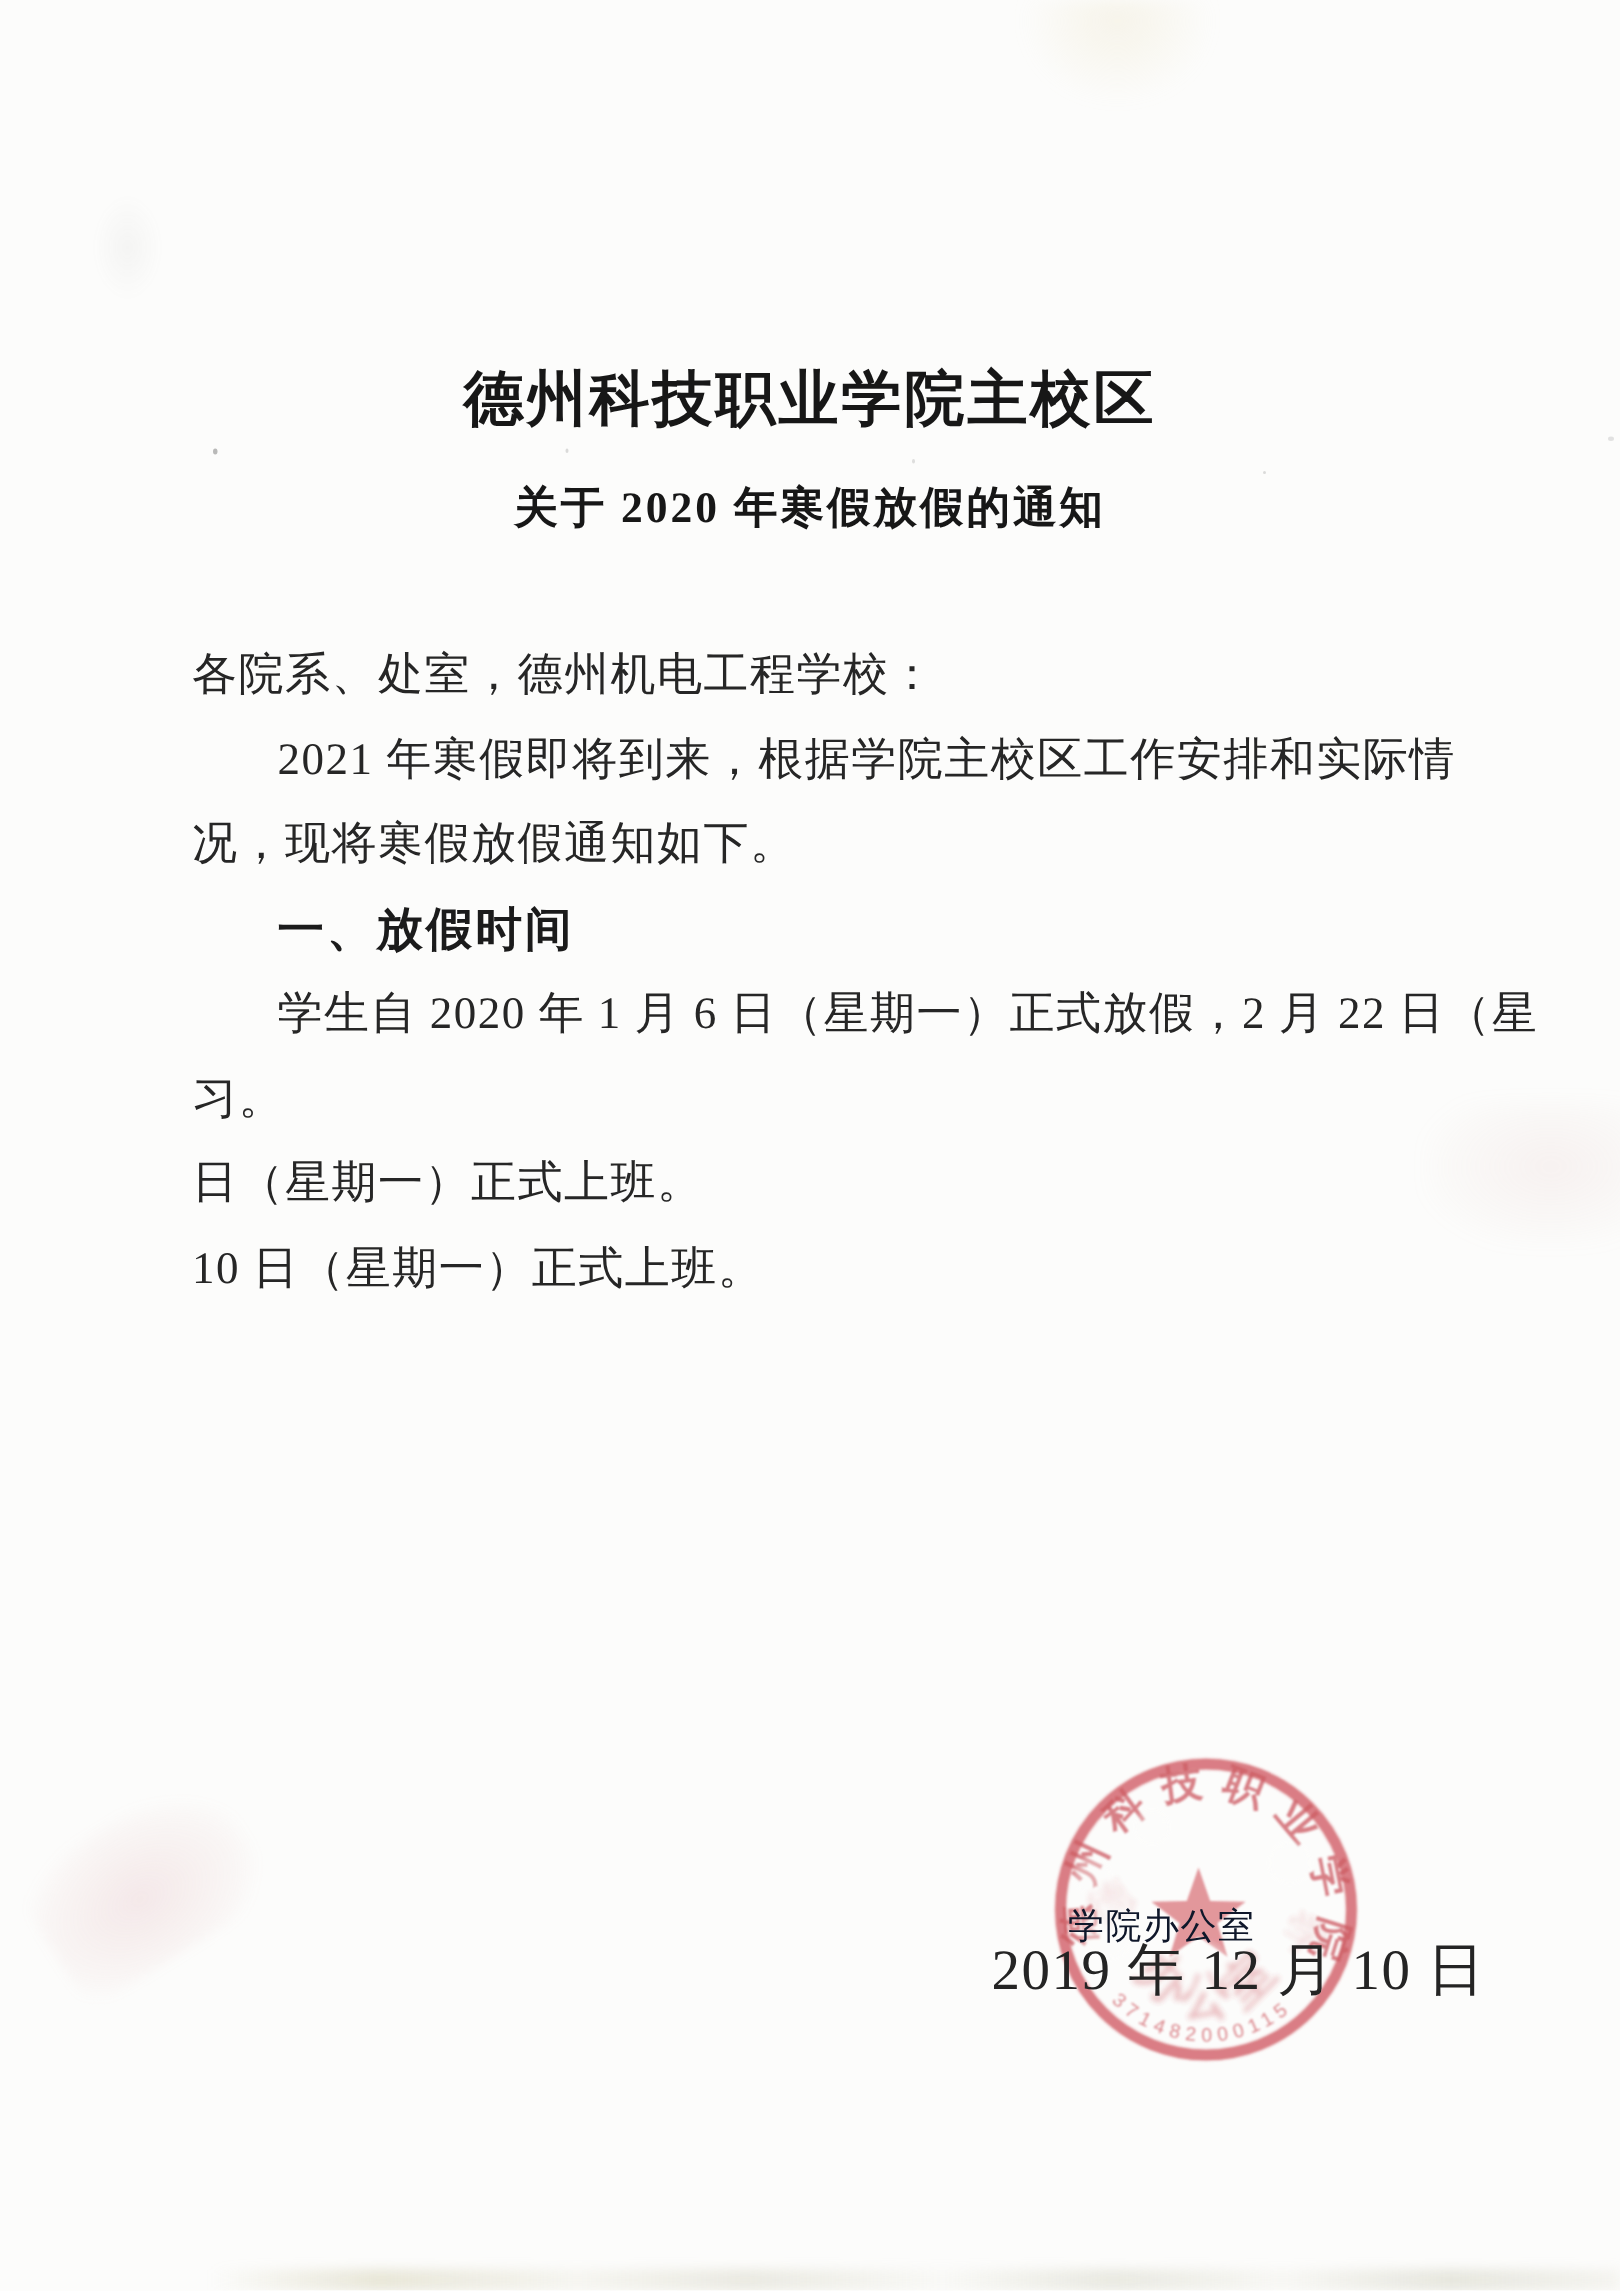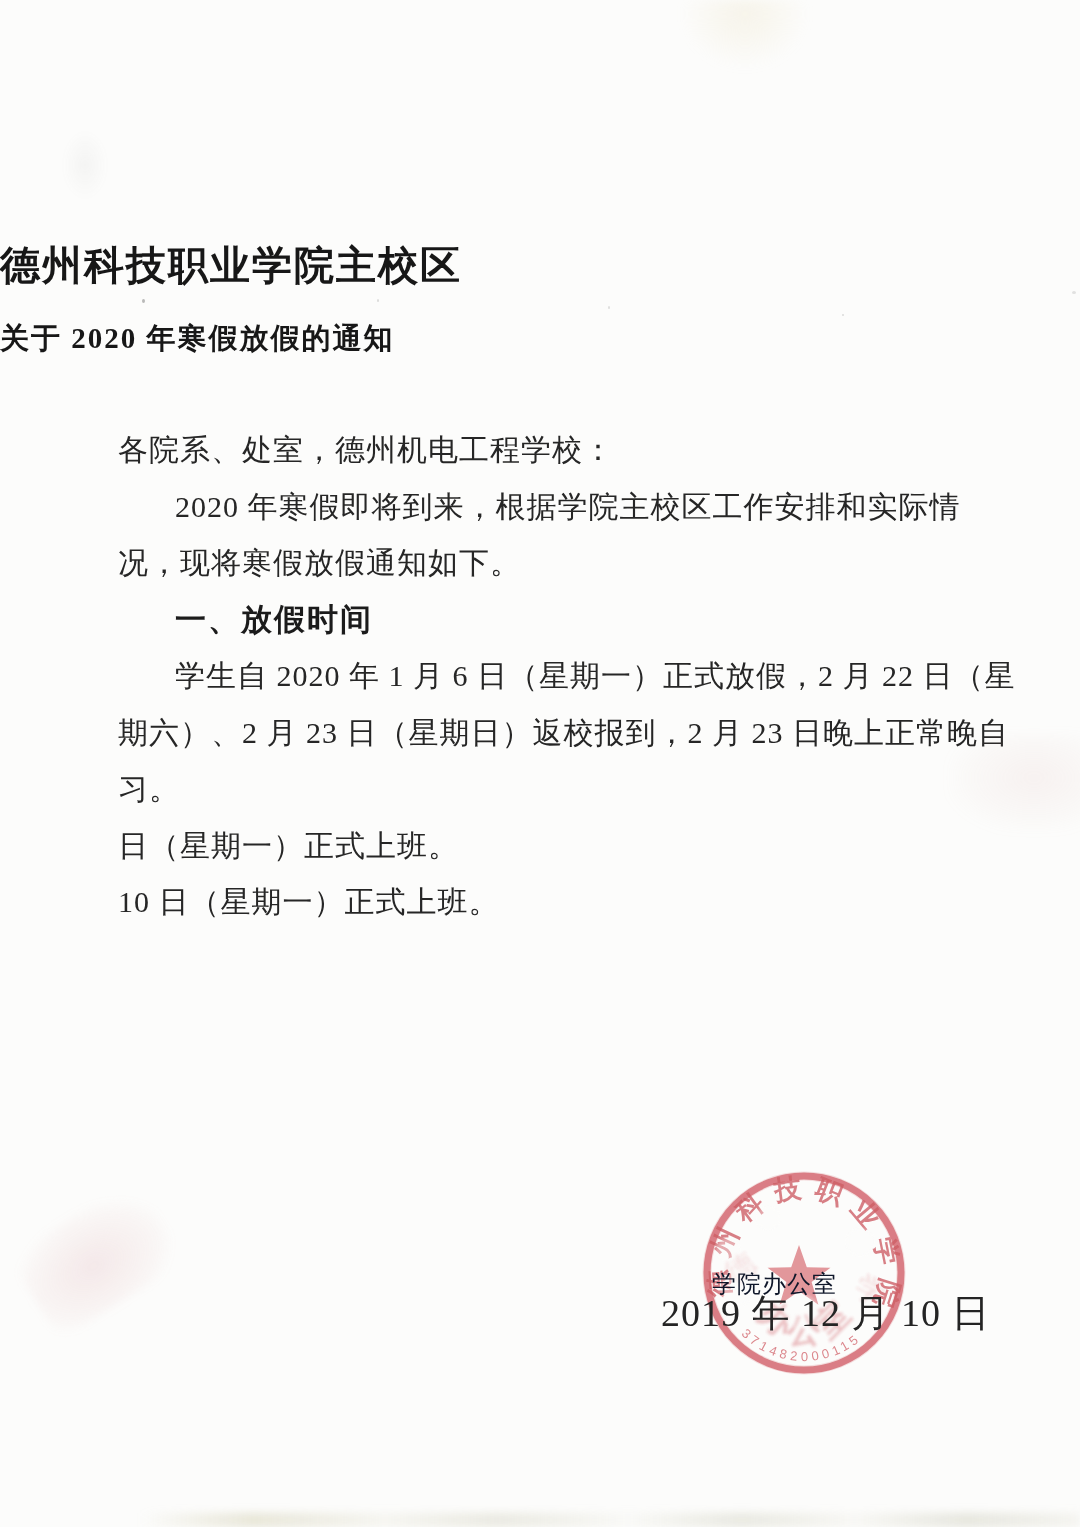--- a/index.html
+++ b/index.html
@@ -10,29 +10,30 @@
     overflow:hidden;
   }
   .page{
     position:relative;width:1080px;height:1527px;
     background:#fcfcfb;
     overflow:hidden;
   }
   
   .title{
     position:absolute;left:0;width:1080px;
+    text-align:center;
     font-weight:700;color:#171717;
     font-size:40px;letter-spacing:2px;
     white-space:nowrap;
   }
   .title-1{top:238px;}
   .title-2{top:319px;font-size:29px;}
   
   .body-text{
-    position:absolute;left:118px;top:422px;width:858px;
+    position:absolute;left:128px;top:422px;width:858px;
     font-size:30px;line-height:56.5px;
     color:#262626;letter-spacing:1px;
     white-space:nowrap;
   }
   .line{height:56.5px;}
   .line--indent{padding-left:57px;}
   .line--heading{
     font-family:Liberation Serif, serif;
     font-weight:700;color:#1b1b1b;font-size:31px;letter-spacing:2px;
   }
@@ -92,25 +93,24 @@
 </head>
 <body>
 
 <div class="page">
 
   <div class="title title-1">德州科技职业学院主校区</div>
   <div class="title title-2">关于 2020 年寒假放假的通知</div>
 
   <div class="body-text">
     <div class="line">各院系、处室，德州机电工程学校：</div>
-    <div class="line line--indent">2020 年寒假即将到来，根据学院主校区工作安排和实际情</div>
+    <div class="line line--indent">2021 年寒假即将到来，根据学院主校区工作安排和实际情</div>
     <div class="line">况，现将寒假放假通知如下。</div>
     <div class="line line--indent line--heading">一、放假时间</div>
     <div class="line line--indent">学生自 2020 年 1 月 6 日（星期一）正式放假，2 月 22 日（星</div>
-    <div class="line">期六）、2 月 23 日（星期日）返校报到，2 月 23 日晚上正常晚自</div>
     <div class="line">习。</div>
     <div class="line">日（星期一）正式上班。</div>
     <div class="line">10 日（星期一）正式上班。</div>
   </div>
 
   <svg class="seal" viewBox="0 0 214 210" xmlns="http://www.w3.org/2000/svg">
     <defs>
       <filter id="sblur" x="-20%" y="-20%" width="140%" height="140%">
         <feGaussianBlur stdDeviation="0.7"></feGaussianBlur>
       </filter>

